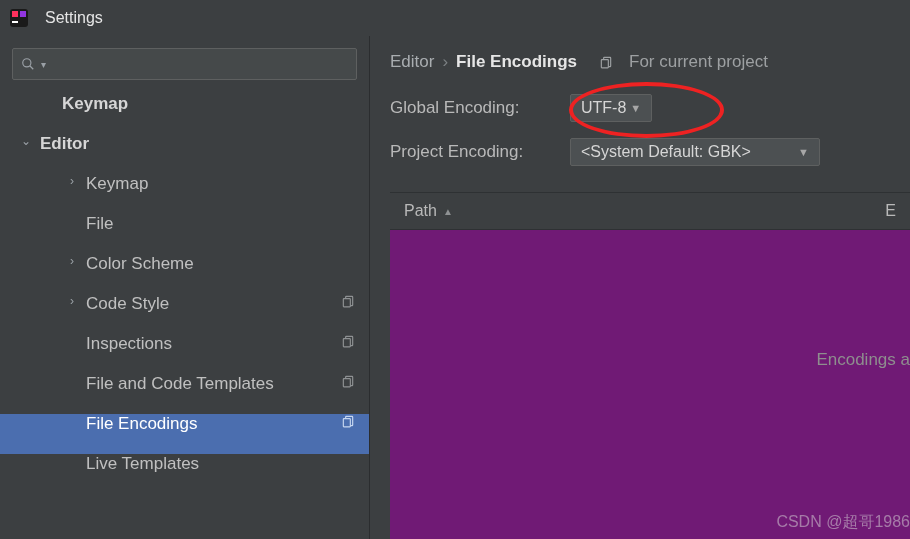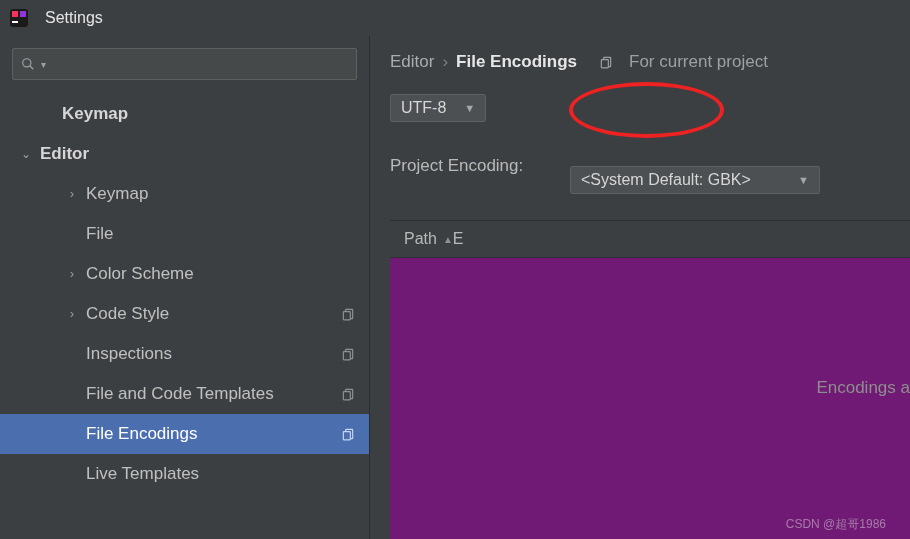--- a/index.html
+++ b/index.html
@@ -60,21 +60,21 @@
       border: none;
       outline: none;
       color: #bbb;
       font-size: 15px;
     }
     .search-wrap .search-icon { color: #9aa0a6; display:flex; }
     .search-wrap .search-dd { color: #9aa0a6; font-size: 10px; }
     .tree { padding: 4px 0; overflow-y: auto; }
     .tree-item {
       display: flex;
-      align-items: center;
+      align-items: flex-start;
       height: 40px;
       padding: 0 8px 0 28px;
       color: #c0c0c0;
       cursor: default;
       position: relative;
     }
     .tree-item.bold .label { font-weight: 700; color: #d6d6d6; }
     .tree-item.active { background: #4b6eaf; color: #fff; }
     .tree-item.active .label { color: #fff; }
     .tree-item .arrow {
@@ -124,64 +124,65 @@
       gap: 10px;
     }
     .form-label { width: 170px; color: #b9b9b9; font-size: 17px; }
     .dropdown {
       background: #4c5052;
       border: 1px solid #5e6060;
       border-radius: 2px;
       padding: 4px 10px;
       display: flex;
       align-items: center;
-      gap: 18px;
+      gap: 4px;
       color: #d6d6d6;
       font-size: 16px;
       cursor: default;
     }
     .dropdown .dd-arrow { color: #a7a7a7; font-size: 11px; }
-    .dropdown.wide { min-width: 250px; justify-content: space-between; margin-top: 28px; }
+    .dropdown.wide { min-width: 250px; justify-content: space-between; }
     
     .annot {
       position: absolute;
       border: 4px solid #e22;
       border-radius: 50%;
       pointer-events: none;
     }
     .table-head {
       margin-top: 10px;
       border-top: 1px solid #2e3133;
       border-bottom: 1px solid #2e3133;
       background: #3c3f41;
       height: 38px;
       display: flex;
       align-items: center;
       padding: 0 14px;
+      justify-content: space-between;
       color: #b9b9b9;
       font-size: 16px;
     }
     .table-head .col { display:flex; align-items:center; gap:6px; }
     .sort-arrow { font-size: 10px; color:#8e9193; }
     .table-body {
       flex: 1;
       background: #701a75;
       position: relative;
     }
     .watermark-hint {
       position: absolute;
       right: 0; top: 120px;
       color: #8e8e8e; font-size: 17px;
     }
     .watermark {
       position: absolute;
-      right: 24px;
+      right: 0;
       bottom: 6px;
       color: rgba(220,220,220,0.5);
-      font-size: 12px;
+      font-size: 16px;
     }
   </style>
 </head>
 <body>
 
 <div class="title-bar">
   <span class="app-icon">
     <svg width="18" height="18" viewBox="0 0 18 18">
       <rect x="0" y="0" width="18" height="18" rx="3" fill="#1a1a1a"></rect>
       <rect x="2" y="2" width="6" height="6" fill="#fe315d"></rect>
@@ -280,20 +281,21 @@
       <span class="tag">
         <svg width="14" height="14" viewBox="0 0 24 24" fill="none" stroke="#9da0a2" stroke-width="2">
             <rect x="8" y="4" width="12" height="16" rx="1"></rect>
             <rect x="4" y="8" width="12" height="14" rx="1" fill="#3c3f41"></rect>
           </svg>
         <span>For current project</span>
       </span>
     </div>
 
     <div class="form-row" style="position:relative">
+      <span class="form-label">Global Encoding:</span>
       <div class="dropdown">
         <span>UTF-8</span>
         <span class="dd-arrow">▼</span>
       </div>
     </div>
 
     <div class="form-row">
       <span class="form-label">Project Encoding:</span>
       <div class="dropdown wide">
         <span>&lt;System Default: GBK&gt;</span>

